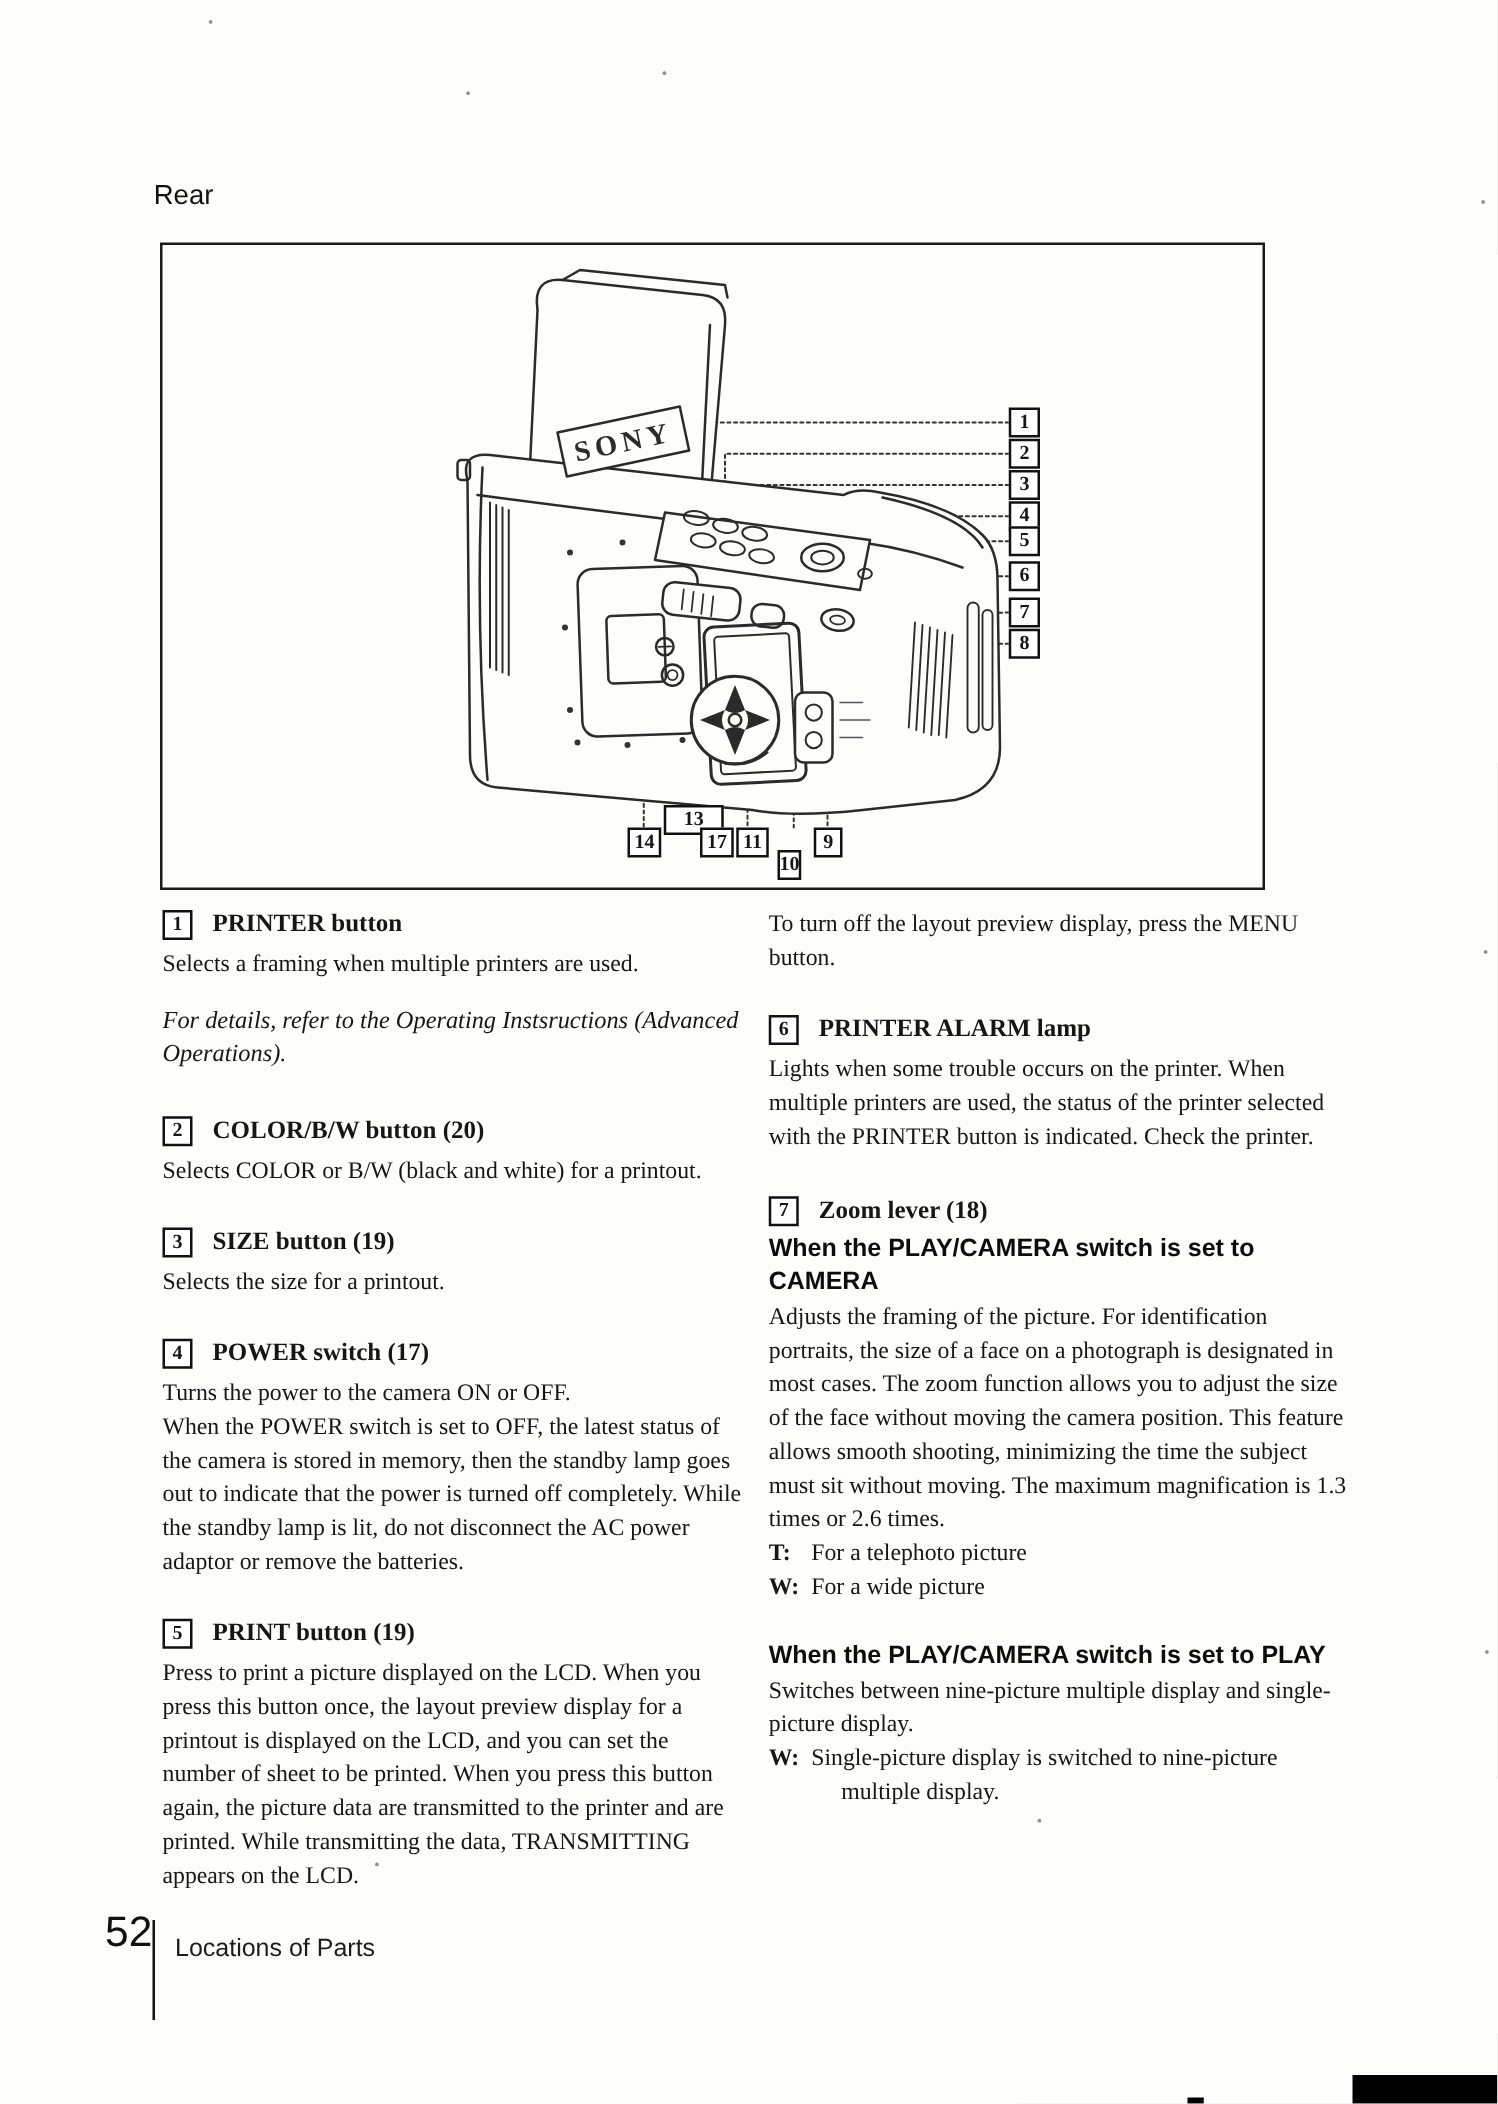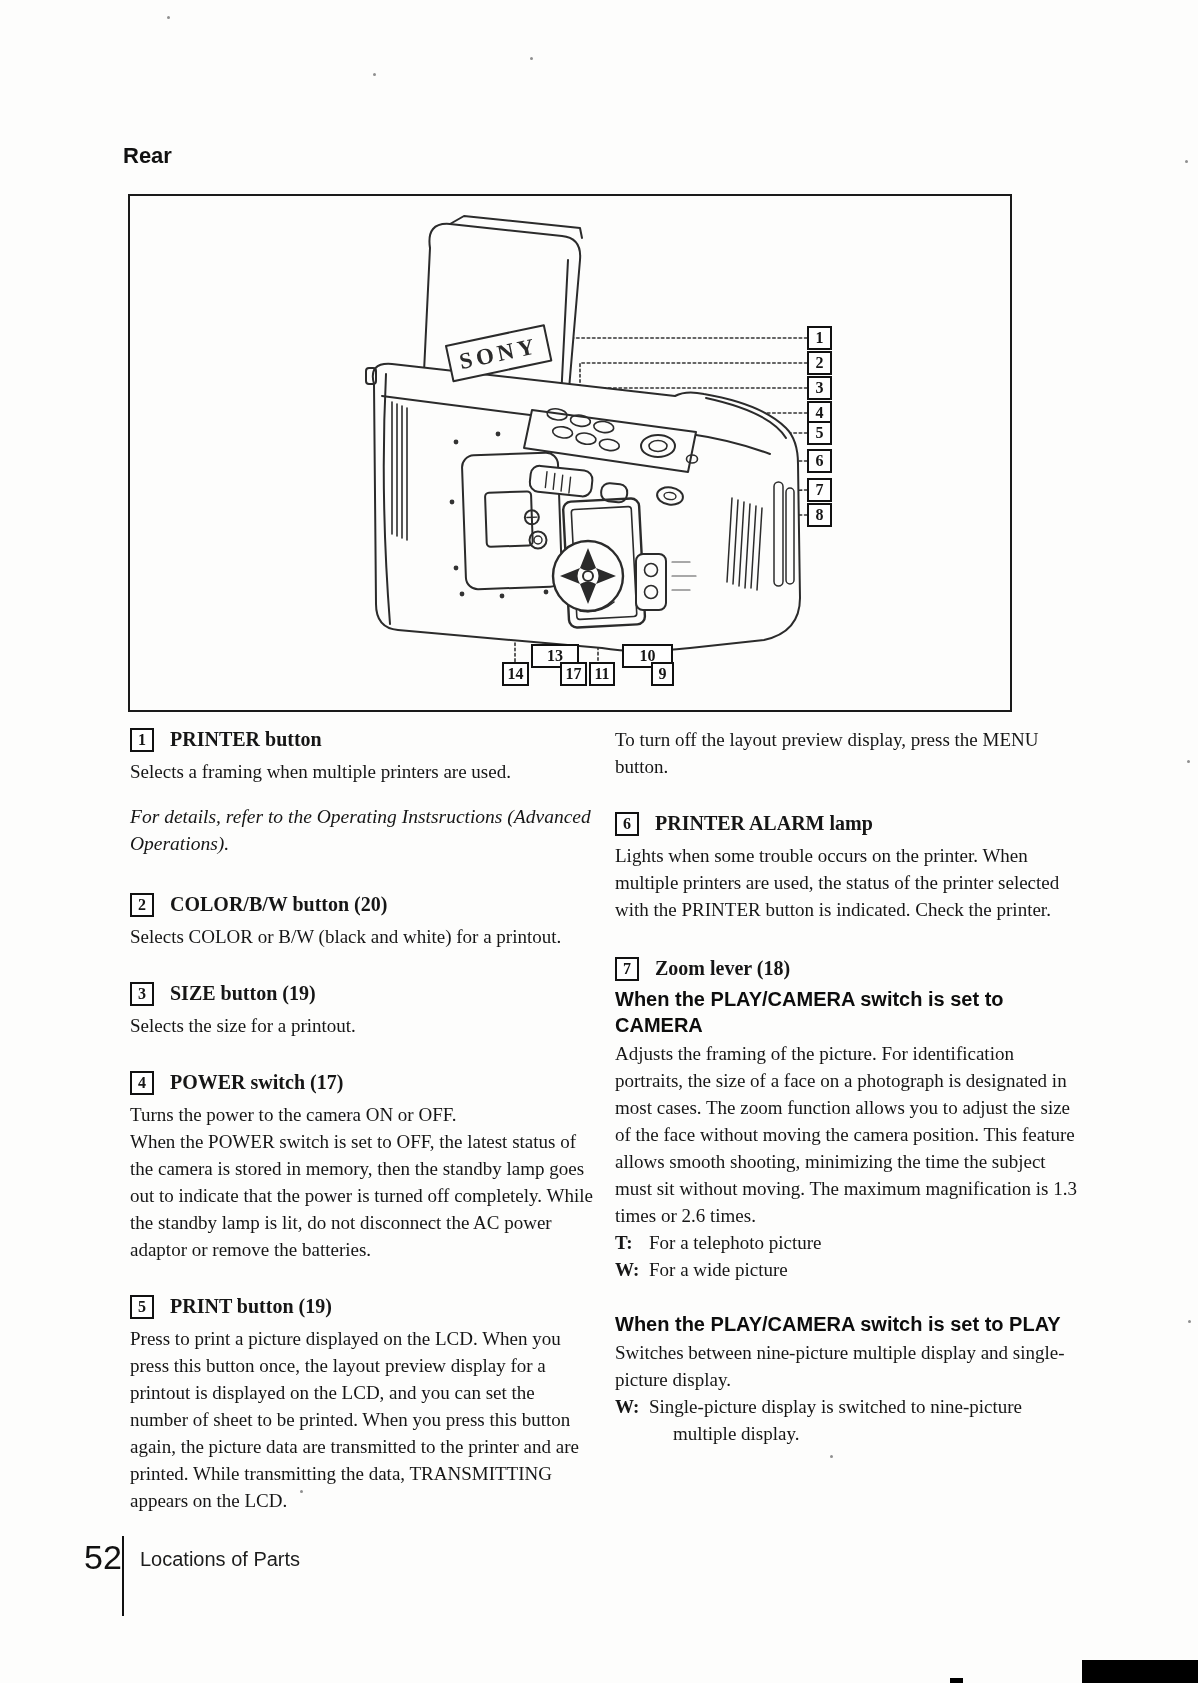--- a/index.html
+++ b/index.html
@@ -3,21 +3,21 @@
 <meta charset="utf-8">
 <style>
   html,body{margin:0;padding:0;background:#e8e8e8;}
   #page{
     position:relative;width:1198px;height:1683px;background:#fdfdfc;
     font-family:"Liberation Serif",serif;color:#161616;overflow:hidden;
   }
   
   #rear-heading{
     position:absolute;left:123px;top:143px;
-    font-family:"Liberation Sans",sans-serif;font-weight:bold;font-size:22px;color:#111;text-align:right;
+    font-family:"Liberation Sans",sans-serif;font-weight:normal;font-size:22px;color:#111;text-align:right;
   }
   .col{position:absolute;width:466px;font-size:19px;line-height:27px;}
   #left-col{left:130px;top:726px;}
   #right-col{left:615px;top:726px;}
   .sec-h{display:flex;align-items:center;gap:16px;font-weight:bold;font-size:20px;margin:27px 0 5px 0;}
   .sec-h:first-child{margin-top:0;}
   .numbox{
     flex:none;width:24px;height:24px;border:2px solid #111;box-sizing:border-box;
     display:flex;align-items:center;justify-content:center;
     font-size:16px;font-weight:bold;background:#fff;line-height:1;
@@ -41,21 +41,21 @@
     position:absolute;left:128px;top:194px;width:884px;height:518px;
     border:2px solid #1a1a1a;box-sizing:border-box;background:#fdfdfc;
   }
   #camera-svg{position:absolute;left:0;top:0;}
   .callout{
     position:absolute;border:2px solid #111;background:#fff;box-sizing:border-box;
     height:24px;display:flex;align-items:center;justify-content:center;
     font-family:"Liberation Serif",serif;font-weight:bold;font-size:16px;line-height:1;
   }
   
-  #page-num{position:absolute;left:84px;top:1527px;font-family:"Liberation Sans",sans-serif;font-size:34px;color:#111;margin-top:11px;}
+  #page-num{position:absolute;left:84px;top:1527px;font-family:"Liberation Sans",sans-serif;font-size:34px;color:#111;}
   #footer-rule{position:absolute;left:122px;top:1536px;width:2px;height:80px;background:#111;}
   #footer-label{position:absolute;left:140px;top:1548px;font-family:"Liberation Sans",sans-serif;font-size:20px;color:#1c1c1c;}
   
   .scan-mark{position:absolute;background:#000;}
   .scan-dot{position:absolute;width:3px;height:3px;background:#555;border-radius:50%;opacity:.65;}
 </style>
 </head>
 <body>
 
 <div id="page">
@@ -204,21 +204,21 @@
     <div class="callout" style="left:677px;top:205px;width:25px">4</div>
     <div class="callout" style="left:677px;top:225px;width:25px">5</div>
     <div class="callout" style="left:677px;top:253px;width:25px">6</div>
     <div class="callout" style="left:677px;top:282px;width:25px">7</div>
     <div class="callout" style="left:677px;top:307px;width:25px">8</div>
 
     <div class="callout" style="left:372px;top:466px;width:27px">14</div>
     <div class="callout" style="left:401px;top:448px;width:48px">13</div>
     <div class="callout" style="left:430px;top:466px;width:27px">17</div>
     <div class="callout" style="left:459px;top:466px;width:26px">11</div>
-    <div class="callout" style="left:492px;top:448px;width:51px">10</div>
+    <div class="callout" style="left:492px;top:484px;width:19px">10</div>
     <div class="callout" style="left:521px;top:466px;width:23px">9</div>
   </div>
 
   <div class="col" id="left-col">
 
     <div class="sec-h">
       <span class="numbox">1</span>
       <span>PRINTER button</span>
     </div>
     <p class="body-p">Selects a framing when multiple printers are used.</p>

